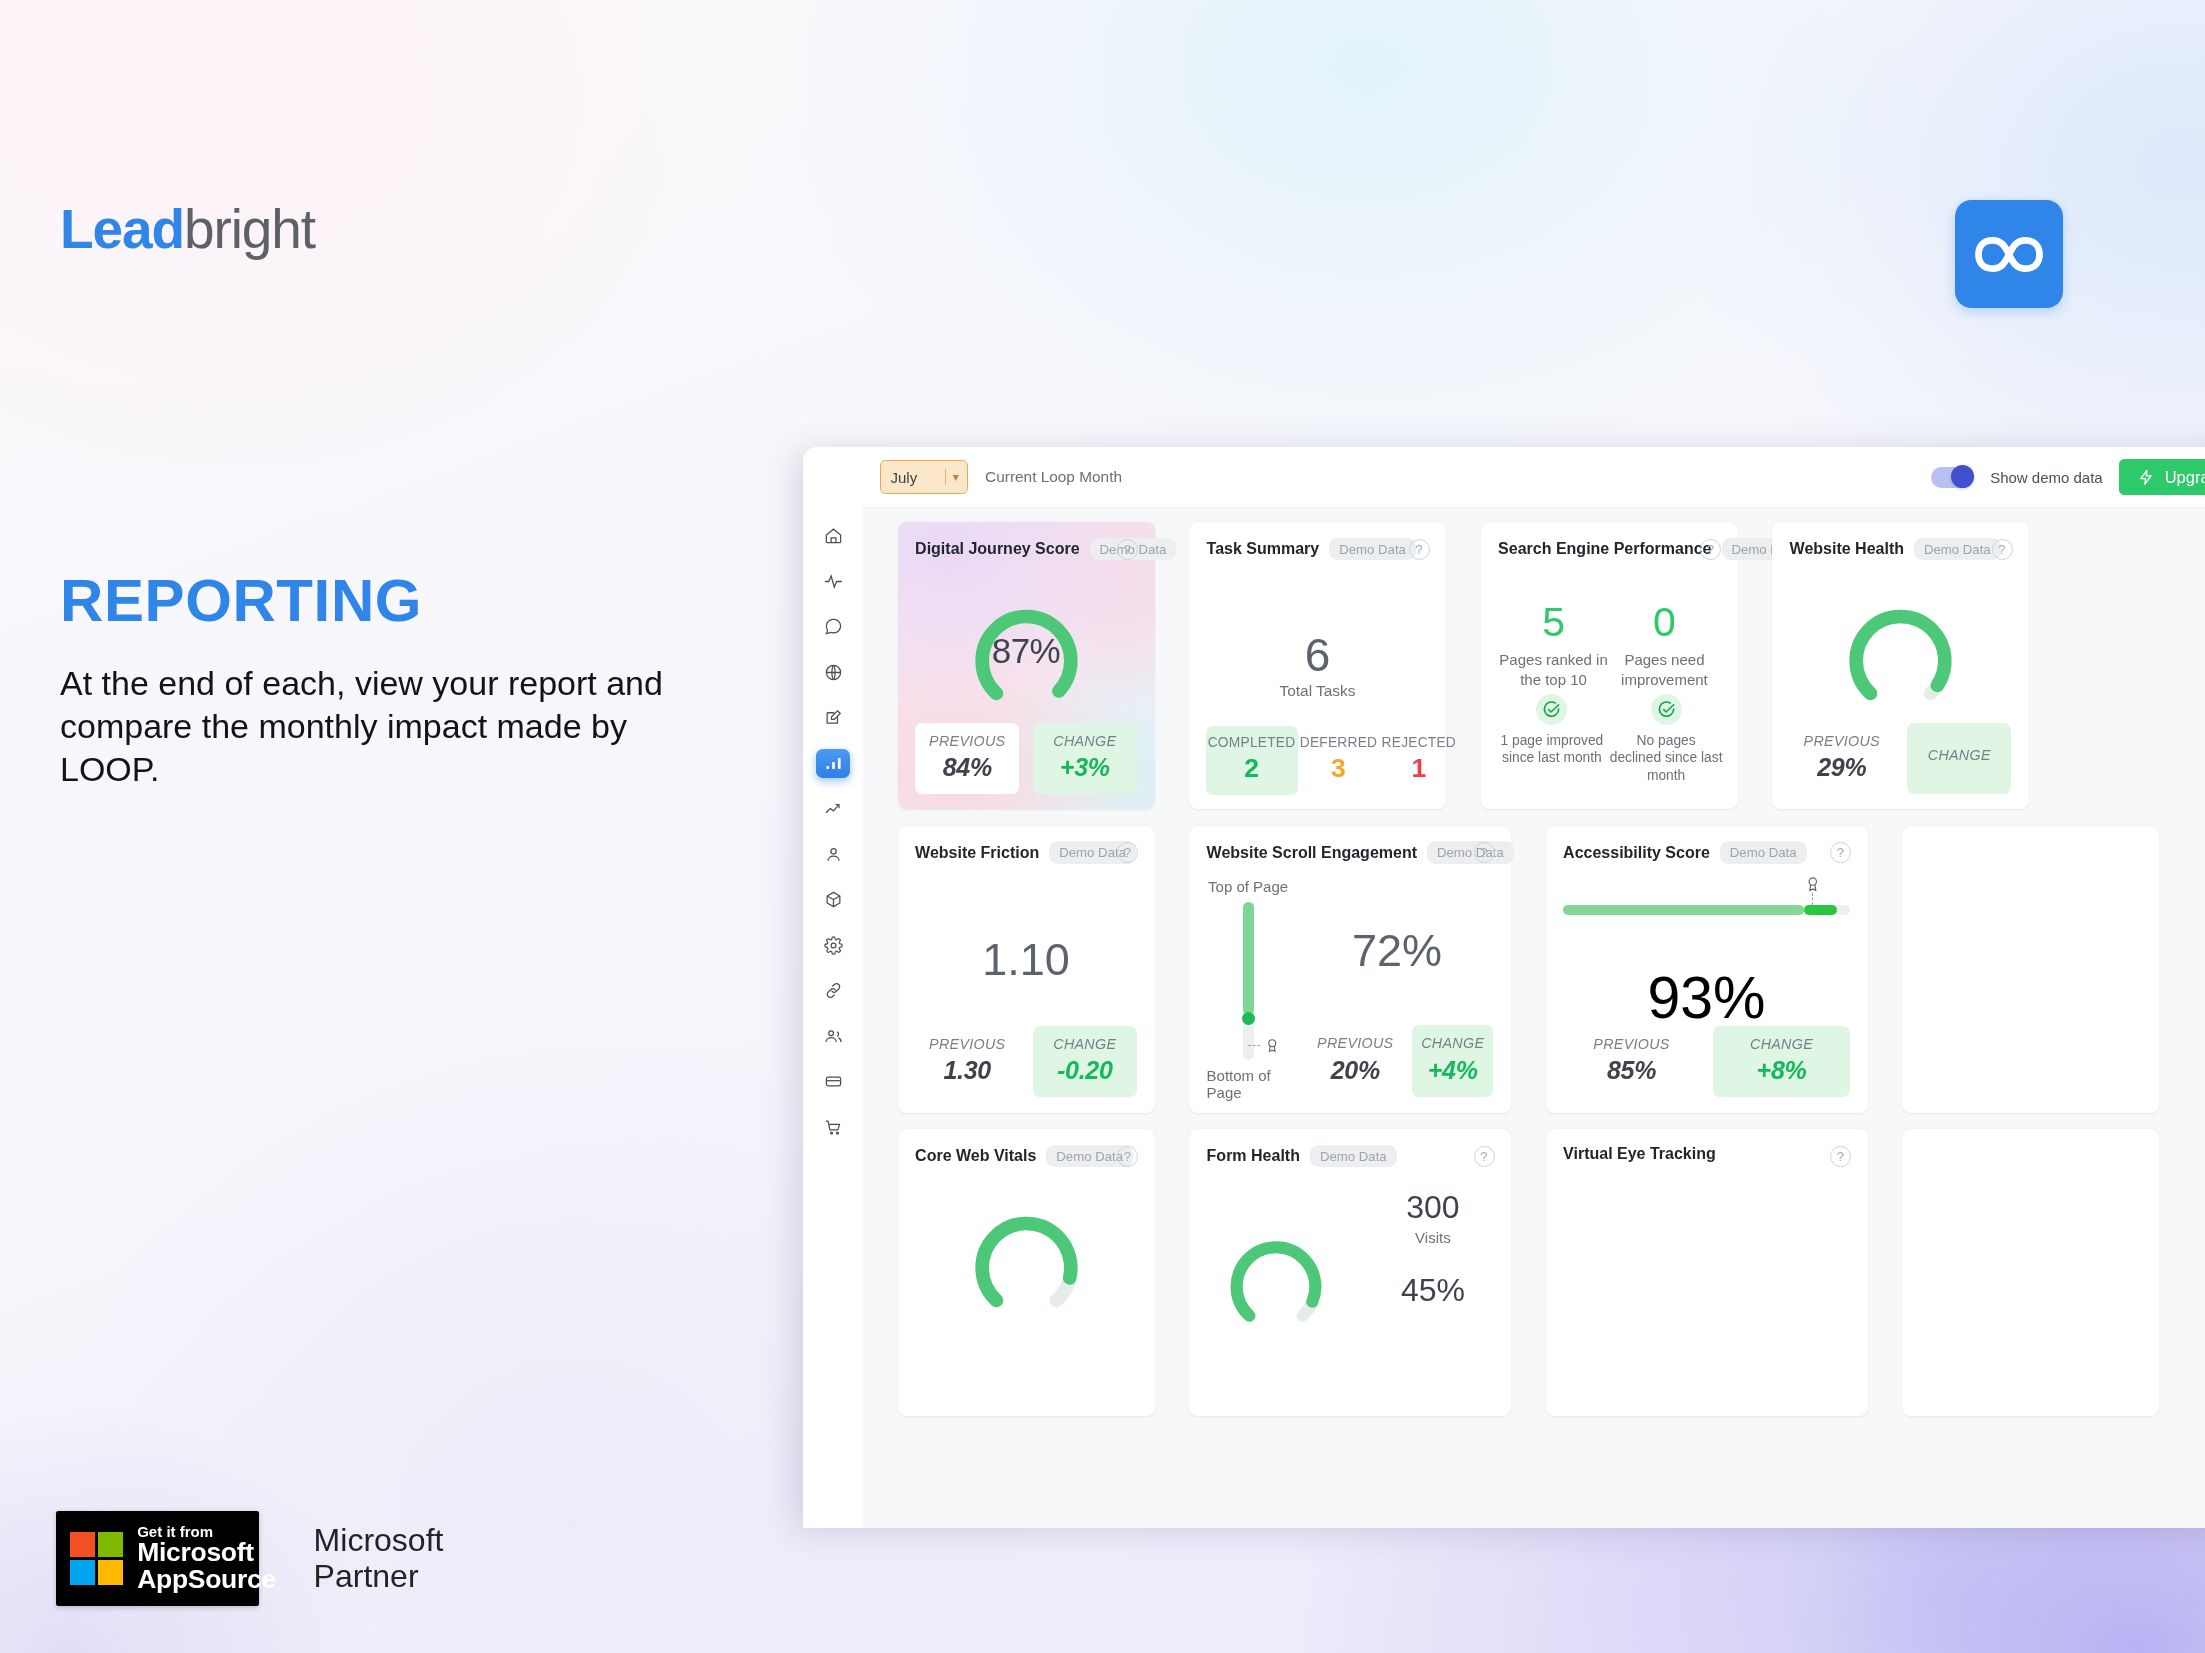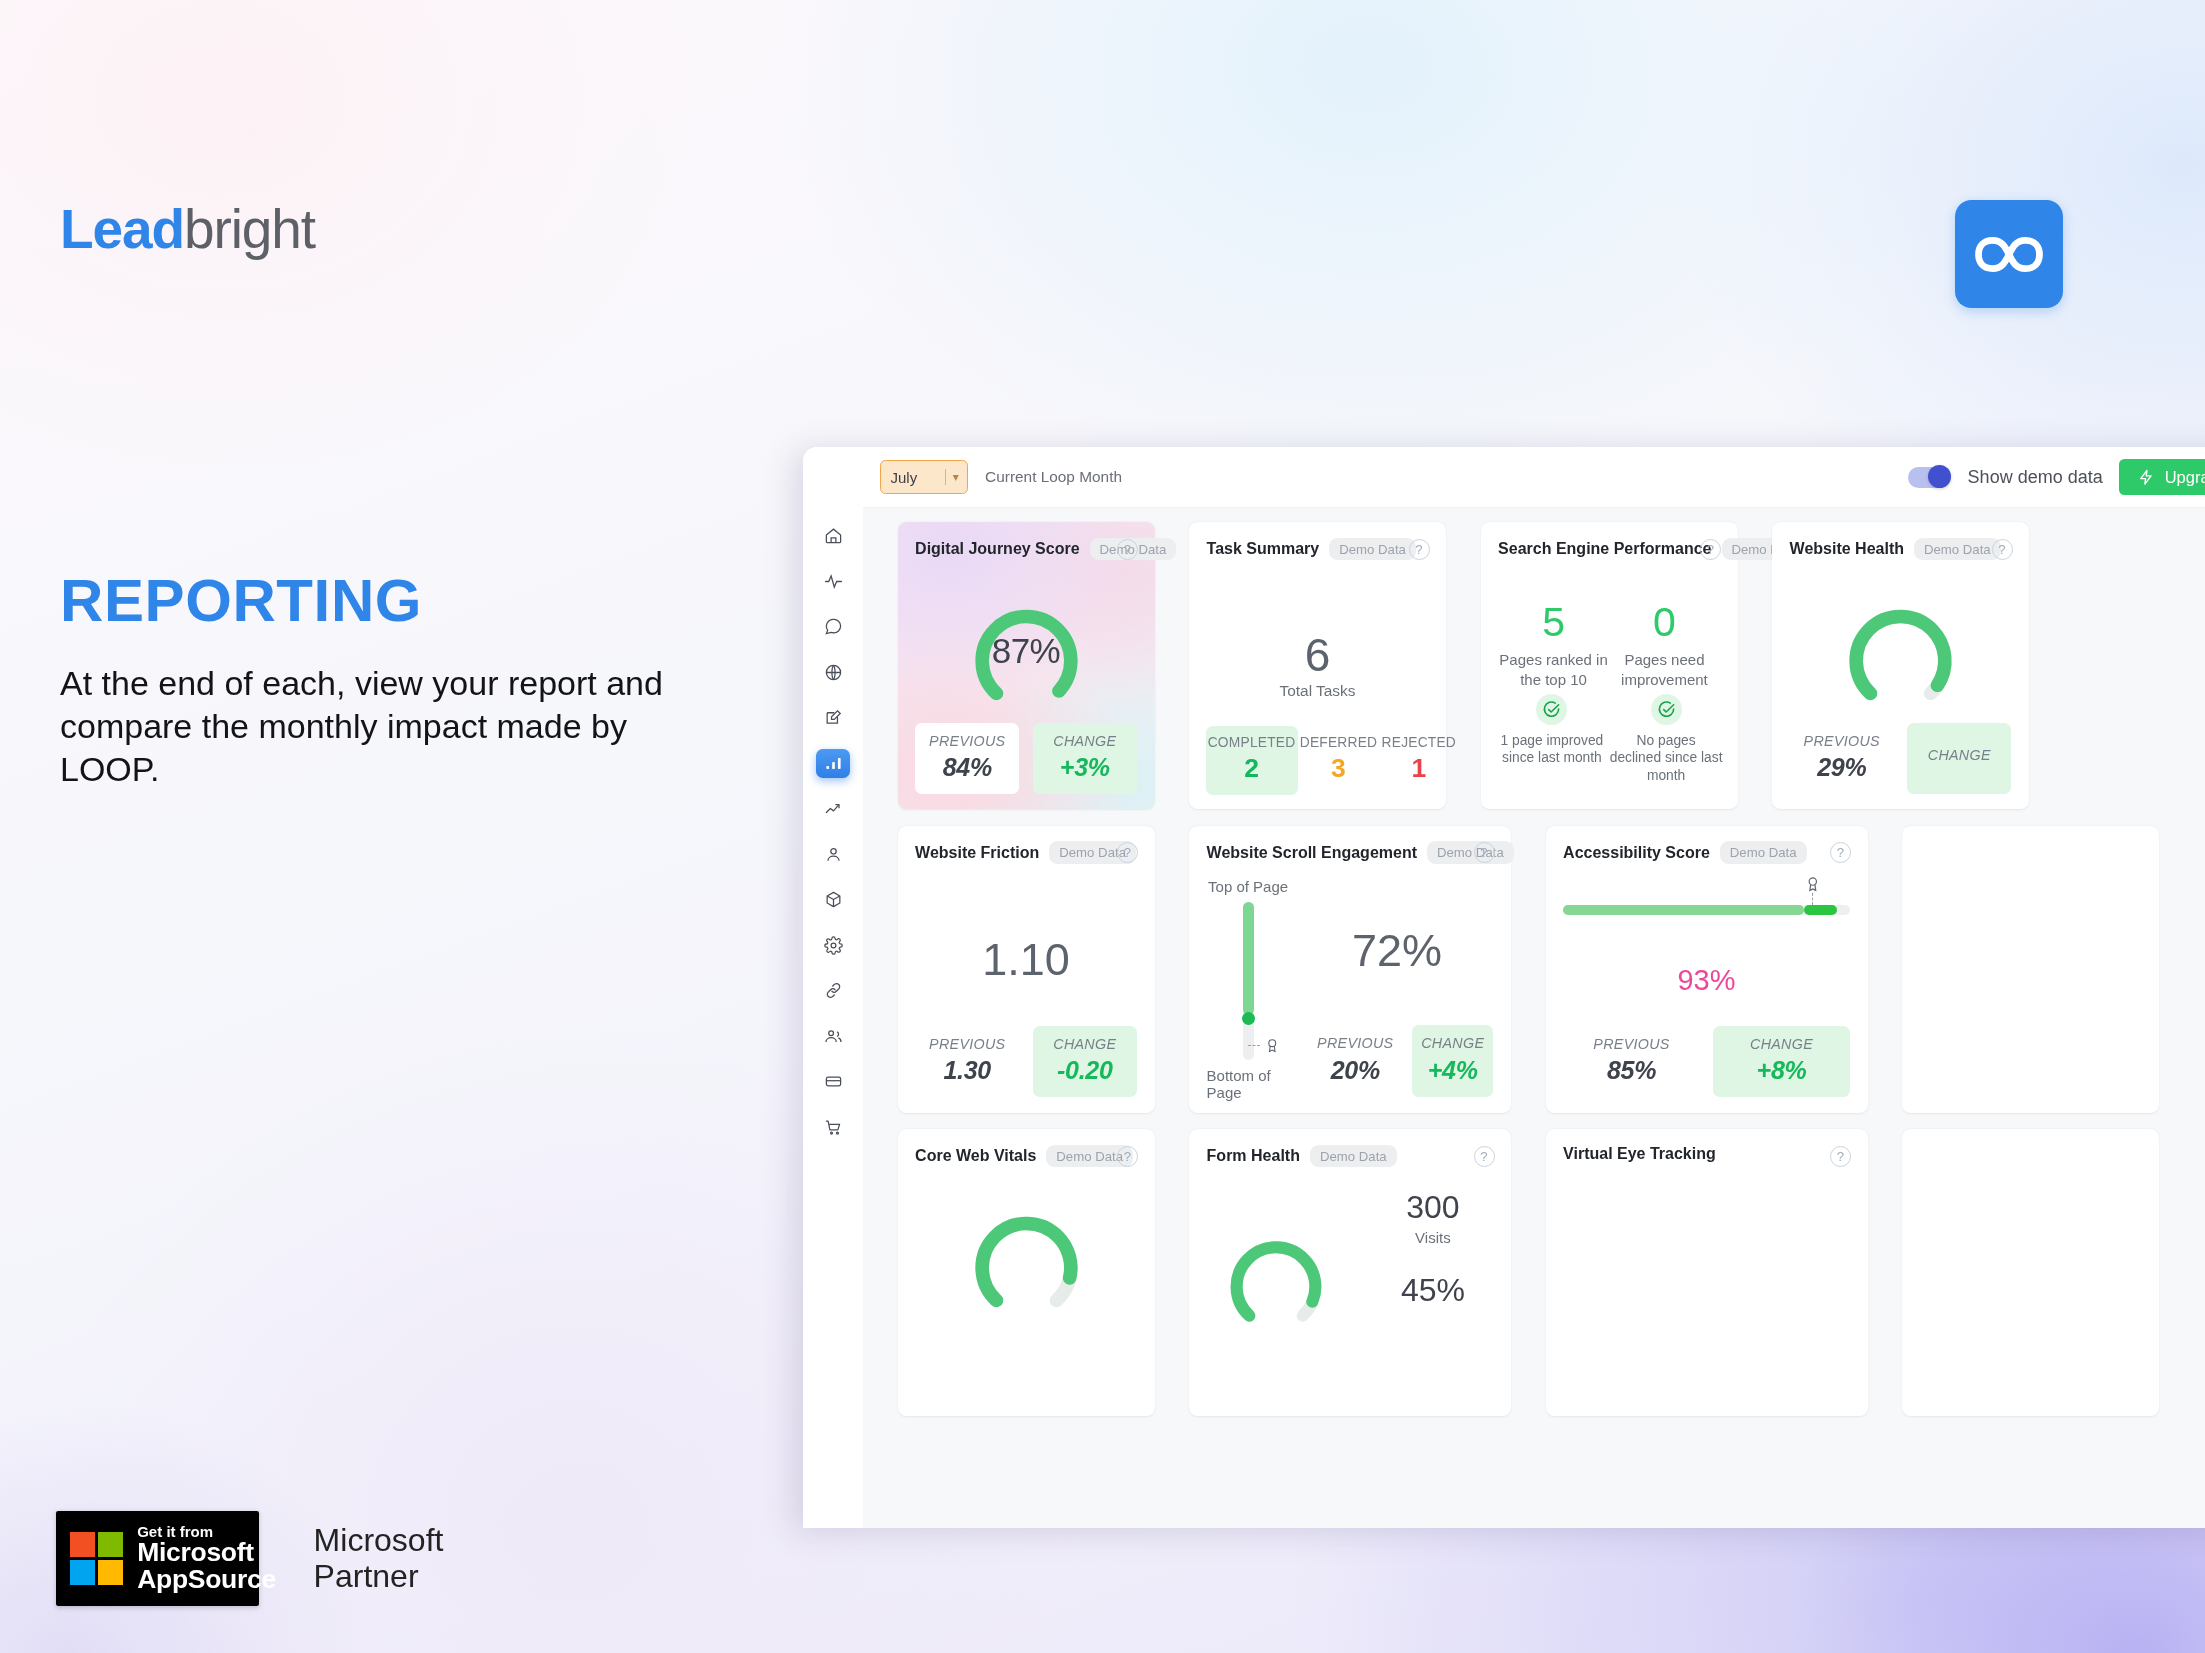--- a/index.html
+++ b/index.html
@@ -109,21 +109,21 @@
   .chev { color: #b5873f; font-size: 12px; }
   .topbar-label { font-size: 15.4px; color: #6a6f78; margin-left: 17.6px; }
   .topbar-right { margin-left: auto; display: flex; align-items: center; gap: 16.5px; padding-right: 0; }
   .toggle {
     width: 43px; height: 21px; border-radius: 11px; background: #b8c0ef; position: relative; flex: none;
   }
   .toggle::after {
     content: ""; position: absolute; right: 0; top: -1.1px; width: 23px; height: 23px;
     border-radius: 50%; background: #4150cf; box-shadow: 0 1.1px 3.3px rgba(0,0,0,0.18);
   }
-  .toggle-label { font-size: 18px; color: #4b5059; }
+  .toggle-label { font-size: 15px; color: #4b5059; }
   .upgrade-btn {
     height: 36px; background: #2ec968; color: #fff; border-radius: 5.5px;
     display: flex; align-items: center; gap: 10px; padding: 0 19px;
     font-size: 16.5px; font-weight: 500; white-space: nowrap; border: none;
   }
 
   .cards-area { flex: 1; padding: 14.3px 0 0 16.5px; overflow: hidden; }
   .card-row { display: flex; gap: 16.5px; margin-bottom: 16.5px; }
 
   .card {
@@ -565,21 +565,21 @@
                     <path d="M9 13.5 8 21l4-2 4 2-1-7.5"></path>
                   </svg>
               <span style="display:block;height:12px;border-left:1.1px dashed #9aa1ab;"></span>
             </div>
             <div class="pbar">
               <div class="pbar-fill" style="width:84%;"></div>
               <div class="pbar-marker" style="left:84%;"></div>
             </div>
           </div>
 
-          <div style="position:absolute;left:0;right:0;top:138px;text-align:center;font-size:29px;color:#ec4899;font-weight:300;">93%</div>
+          <div style="position:absolute;left:0;right:0;top:138px;text-align:center;font-size:59px;color:#000000;font-weight:300;">93%</div>
 
           <div class="stat-row" style="position:absolute;left:17.6px;right:17.6px;bottom:15.4px;">
             <div class="stat-box plain">
               <span class="stat-lbl">PREVIOUS</span>
               <span class="stat-val">85%</span>
             </div>
             <div class="stat-box green">
               <span class="stat-lbl">CHANGE</span>
               <span class="stat-val green">+8%</span>
             </div>

